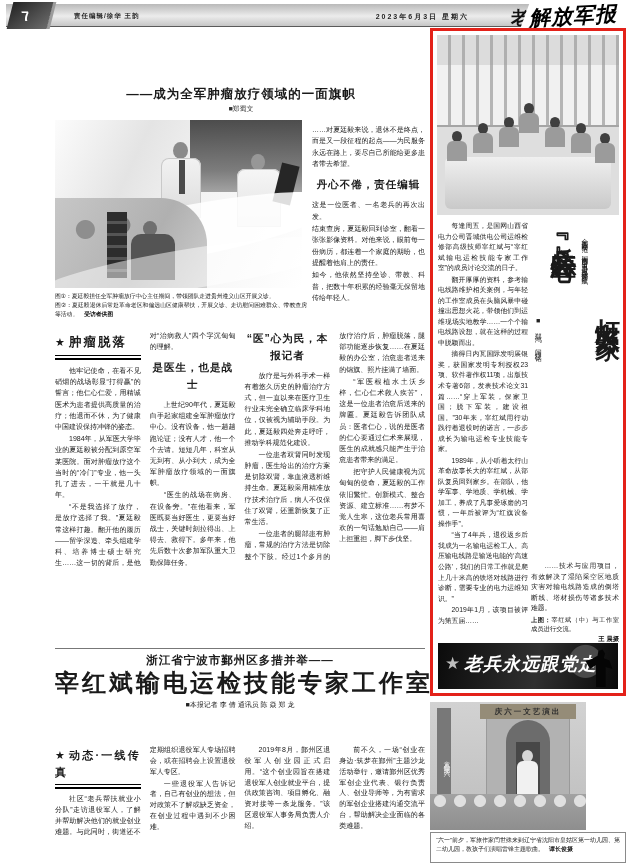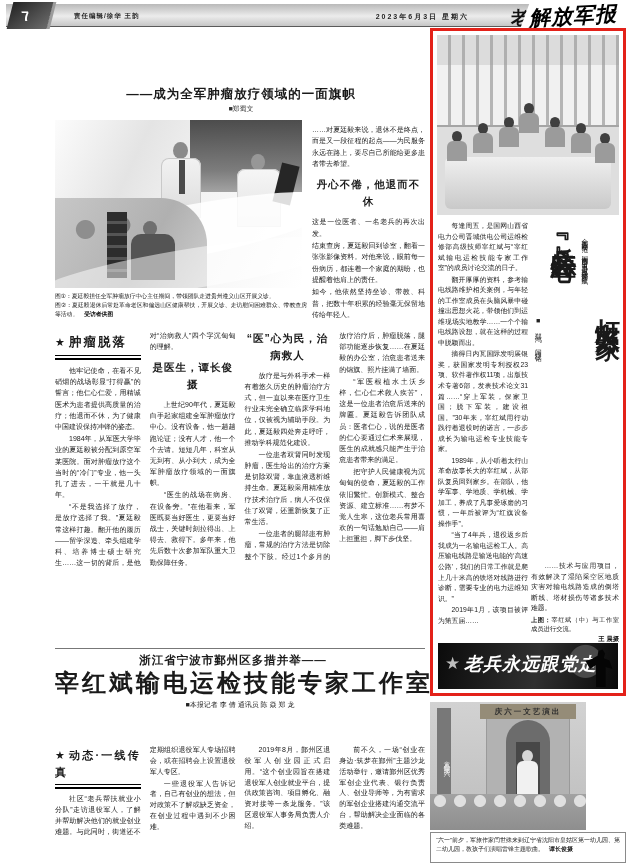--- a/index.html
+++ b/index.html
@@ -70,21 +70,21 @@
   .badge{font-size:12.5px;font-weight:bold;letter-spacing:2px;padding:2px 0 8px;margin:0 0 5px;
     background-image:linear-gradient(#000,#000),linear-gradient(#000,#000);
     background-size:100% 2.5px,100% 1px;background-position:0 100%,0 calc(100% - 4px);
     background-repeat:no-repeat;}
   .badge .star{font-size:11px;margin-right:2px;}
   .badge2{font-size:11px;}
 
   .divider-h{left:55px;top:648px;width:370px;height:1px;background:#777;}
 
   
-  .b-kicker{left:48px;top:653px;width:370px;text-align:center;font-size:11.5px;font-weight:bold;letter-spacing:1px;}
+  .b-kicker{left:55px;top:653px;width:370px;text-align:center;font-size:11.5px;font-weight:bold;letter-spacing:1px;}
   .b-headline{left:55px;top:667px;width:370px;text-align:center;font-size:24px;font-weight:bold;letter-spacing:3px;white-space:nowrap;}
   .b-byline{left:55px;top:700px;width:370px;text-align:center;font-size:7px;color:#222;}
   .b-body{left:55px;top:713px;width:370px;height:152px;column-count:4;column-gap:9px;
     font-size:7px;line-height:1.55;text-align:justify;overflow:hidden;margin-top:32px;}
 
   
   .red-box{position:absolute;left:430px;top:28px;width:196px;height:668px;border:3px solid #e32119;background:#fff;}
   .rb-photo{position:absolute;left:4px;top:4px;width:182px;height:180px;overflow:hidden;background:#dedede;}
   .rb-shelf{position:absolute;left:0;top:0;width:182px;height:92px;
     background:
@@ -176,41 +176,41 @@
 
   <div class="abs m-photo-caption">
     <div>图①：夏廷毅担任全军肿瘤放疗中心主任期间，带领团队走进贵州遵义山区开展义诊。</div>
     <div><span>图②：夏廷毅退休后常赴革命老区和偏远山区健康帮扶，开展义诊、走访慰问困难群众、带教查房等活动。</span><span class="credit">受访者供图</span></div>
   </div>
 
   <div class="abs m-right-col">
     <div>
         <p>……对夏廷毅来说，退休不是终点，而是又一段征程的起点——为民服务永远在路上，要尽自己所能给更多患者带去希望。</p>
       </div>
-    <h4 class="m-sub">丹心不倦，他退而不休</h4>
+    <h4 class="m-sub">丹心不倦，责任编辑</h4>
     <div>
         <p>这是一位医者、一名老兵的再次出发。</p>
         <p>结束查房，夏廷毅回到诊室，翻看一张张影像资料。对他来说，眼前每一份病历，都连着一个家庭的期盼，也提醒着他肩上的责任。</p>
         <p>如今，他依然坚持坐诊、带教、科普，把数十年积累的经验毫无保留地传给年轻人。</p>
       </div>
   </div>
 
   <div class="abs m-body">
     <div class="badge"><span class="star">★</span><span>肿瘤脱落</span></div>
     <div>
         <p>他牢记使命，在看不见硝烟的战场彰显“打得赢”的誓言；他仁心仁爱，用精诚医术为患者提供高质量的治疗；他退而不休，为了健康中国建设保持冲锋的姿态。</p>
         <p>1984年，从军医大学毕业的夏廷毅被分配到原空军某医院。面对肿瘤放疗这个当时的“冷门”专业，他一头扎了进去，一干就是几十年。</p>
         <p>“不是我选择了放疗，是放疗选择了我。”夏廷毅常这样打趣。翻开他的履历——留学深造、牵头组建学科、培养博士硕士研究生……这一切的背后，是他对“治病救人”四个字沉甸甸的理解。</p>
       </div>
-    <h4 class="m-sub">是医生，谭长俊摄</h4>
+    <h4 class="m-sub">是医生，也是战士</h4>
     <div>
         <p>上世纪90年代，夏廷毅白手起家组建全军肿瘤放疗中心。没有设备，他一趟趟跑论证；没有人才，他一个个去请。短短几年，科室从无到有、从小到大，成为全军肿瘤放疗领域的一面旗帜。</p>
         <p>“医生的战场在病房、在设备旁。”在他看来，军医既要当好医生，更要当好战士，关键时刻拉得出、上得去、救得下。多年来，他先后数十次参加军队重大卫勤保障任务。</p>
       </div>
-    <h4 class="m-sub">“医”心为民，治病救人</h4>
+    <h4 class="m-sub">“医”心为民，本报记者</h4>
     <div>
         <p>放疗是与外科手术一样有着悠久历史的肿瘤治疗方式，但一直以来在医疗卫生行业未完全确立临床学科地位，仅被视为辅助手段。为此，夏廷毅四处奔走呼吁，推动学科规范化建设。</p>
         <p>一位患者双肾同时发现肿瘤，医生给出的治疗方案是切除双肾，靠血液透析维持生命。夏廷毅采用精准放疗技术治疗后，病人不仅保住了双肾，还重新恢复了正常生活。</p>
         <p>一位患者的腿部患有肿瘤，常规的治疗方法是切除整个下肢。经过1个多月的放疗治疗后，肿瘤脱落，腿部功能逐步恢复……在夏廷毅的办公室，治愈患者送来的锦旗、照片挂满了墙面。</p>
         <p>“军医根植水土沃乡梓，仁心仁术救人疾苦”，这是一位患者治愈后送来的牌匾。夏廷毅告诉团队成员：医者仁心，说的是医者的仁心要通过仁术来展现，医生的成就感只能产生于治愈患者带来的满足。</p>
         <p>把守护人民健康视为沉甸甸的使命，夏廷毅的工作依旧繁忙。创新模式、整合资源、建立标准……有梦不觉人生寒，这位老兵常用喜欢的一句话勉励自己——肩上担重担，脚下步伐坚。</p>
       </div>
   </div>
 
   <div class="abs divider-h"></div>

